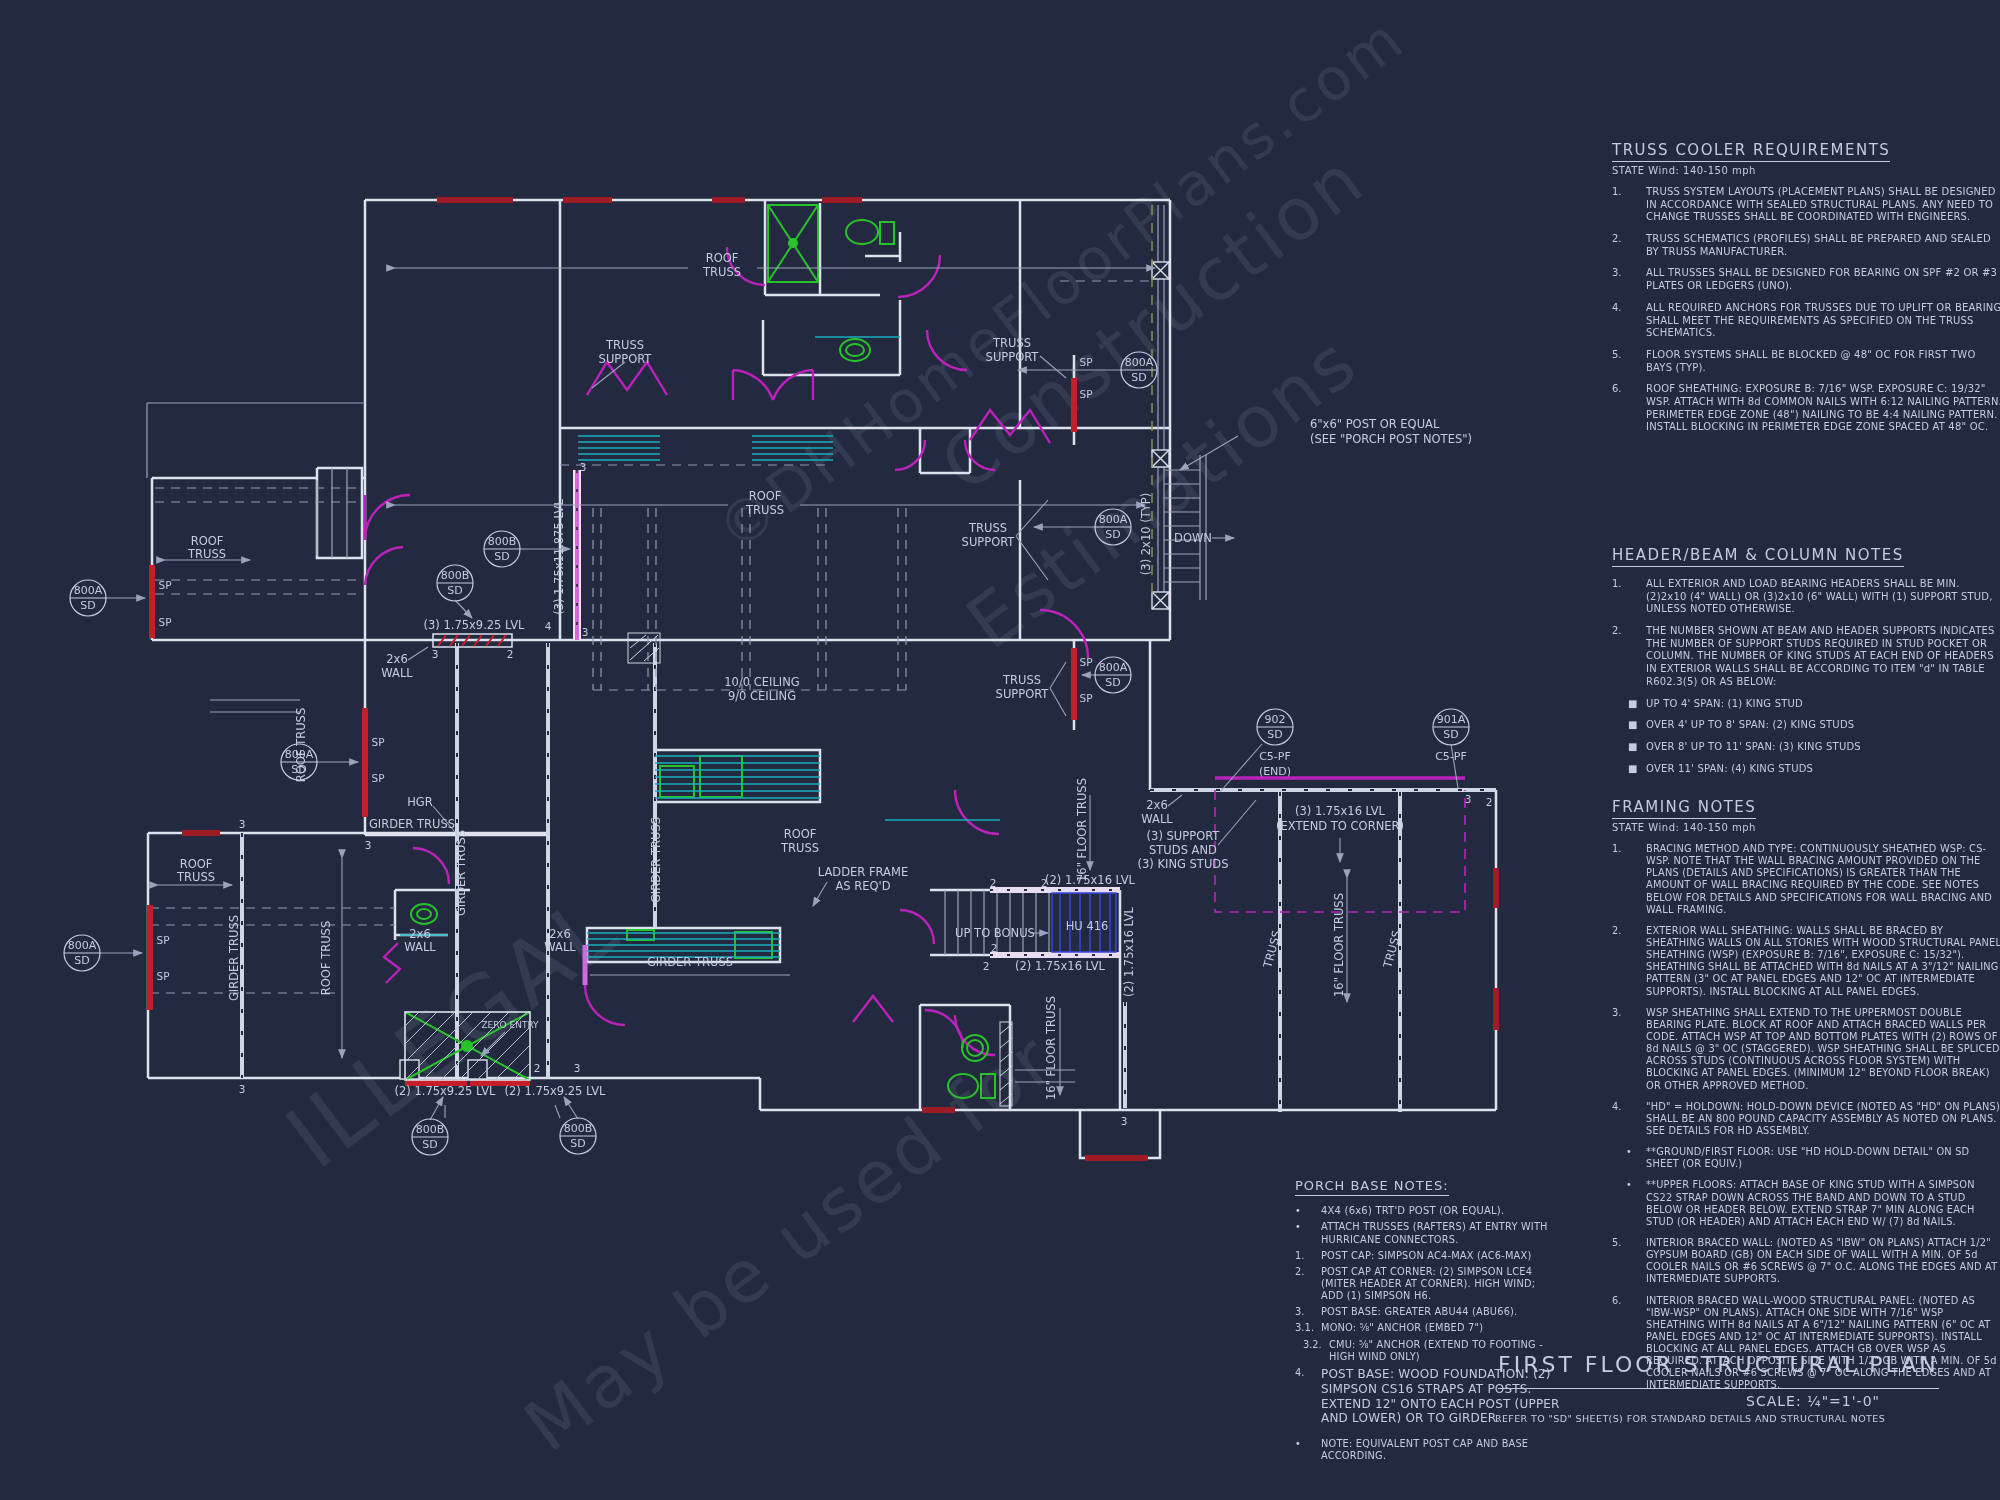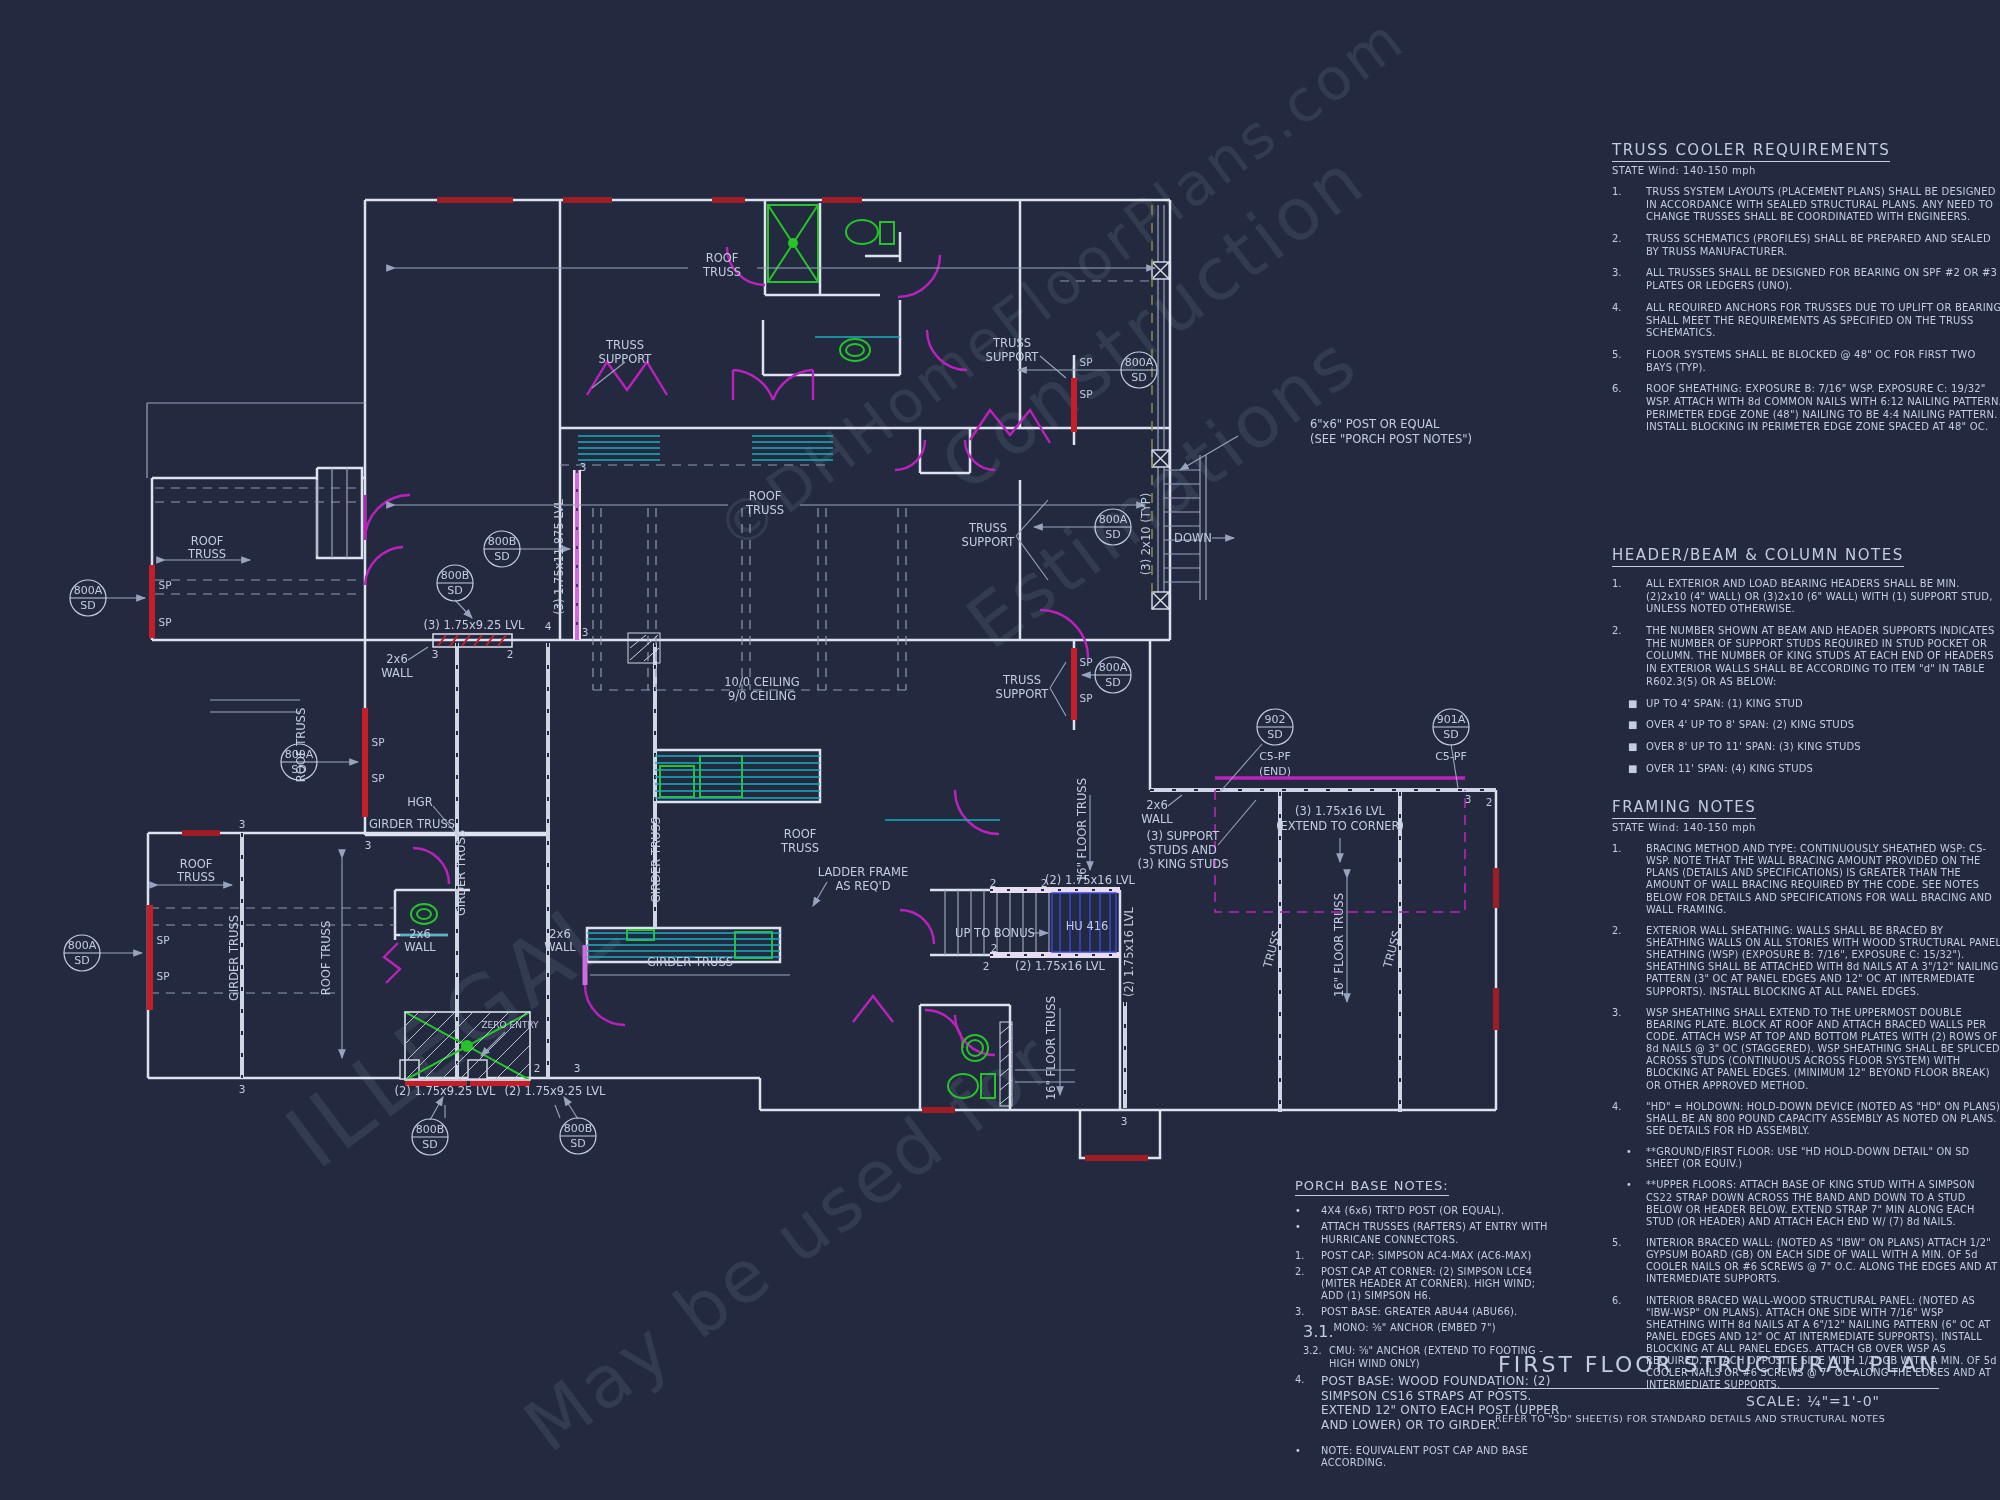--- a/index.html
+++ b/index.html
@@ -572,21 +572,21 @@
       </div>
     <div class="item">
         <span class="num" style="flex:0 0 26px;font-size:9.8px">2.</span>
         <span class="txt" style="font-size:9.8px;line-height:1.24">POST CAP AT CORNER: (2) SIMPSON LCE4 (MITER HEADER AT CORNER).  HIGH WIND; ADD (1) SIMPSON H6.</span>
       </div>
     <div class="item">
         <span class="num" style="flex:0 0 26px;font-size:9.8px">3.</span>
         <span class="txt" style="font-size:9.8px;line-height:1.24">POST BASE: GREATER ABU44 (ABU66).</span>
       </div>
     <div class="item">
-        <span class="num" style="flex:0 0 26px;font-size:16px;margin-left:8px">3.1.</span>
+        <span class="num" style="flex:0 0 26px;font-size:10px;">3.1.</span>
         <span class="txt" style="font-size:9.8px;line-height:1.24">MONO: ⅝" ANCHOR (EMBED 7")</span>
       </div>
     <div class="item">
         <span class="num" style="flex:0 0 26px;font-size:9.8px;margin-left:8px">3.2.</span>
         <span class="txt" style="font-size:9.8px;line-height:1.24">CMU: ⅝" ANCHOR (EXTEND TO FOOTING - HIGH WIND ONLY)</span>
       </div>
     <div class="item">
         <span class="num" style="flex:0 0 26px;font-size:9.8px">4.</span>
         <span class="txt" style="font-size:12px;line-height:1.24">POST BASE: WOOD FOUNDATION: (2) SIMPSON CS16 STRAPS AT POSTS.  EXTEND 12" ONTO EACH POST (UPPER AND LOWER) OR TO GIRDER.</span>
       </div>

